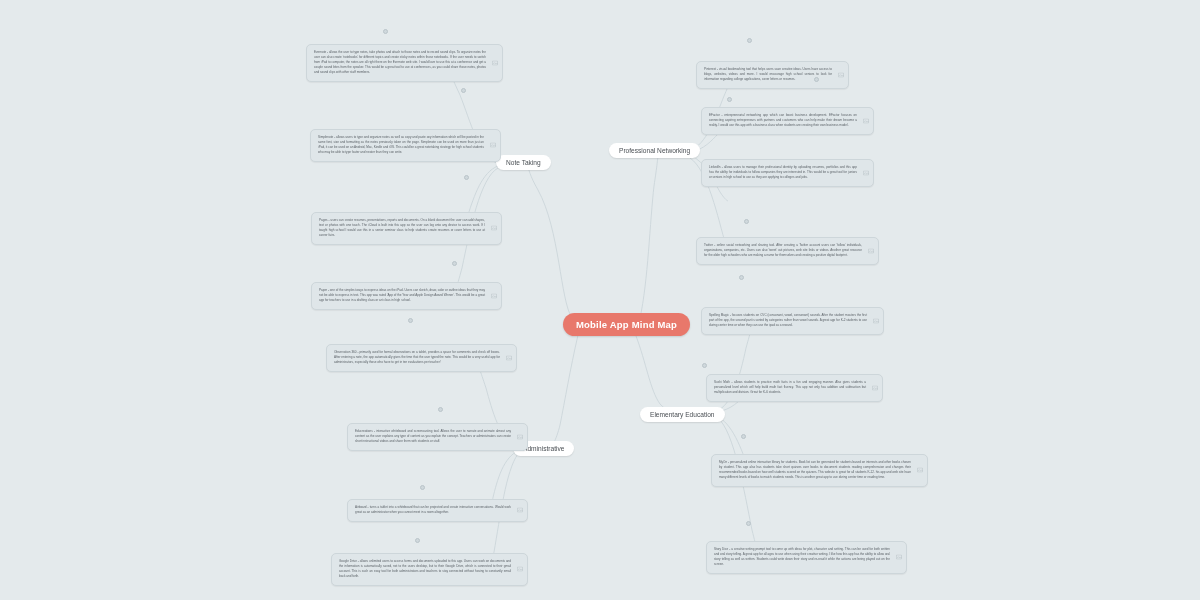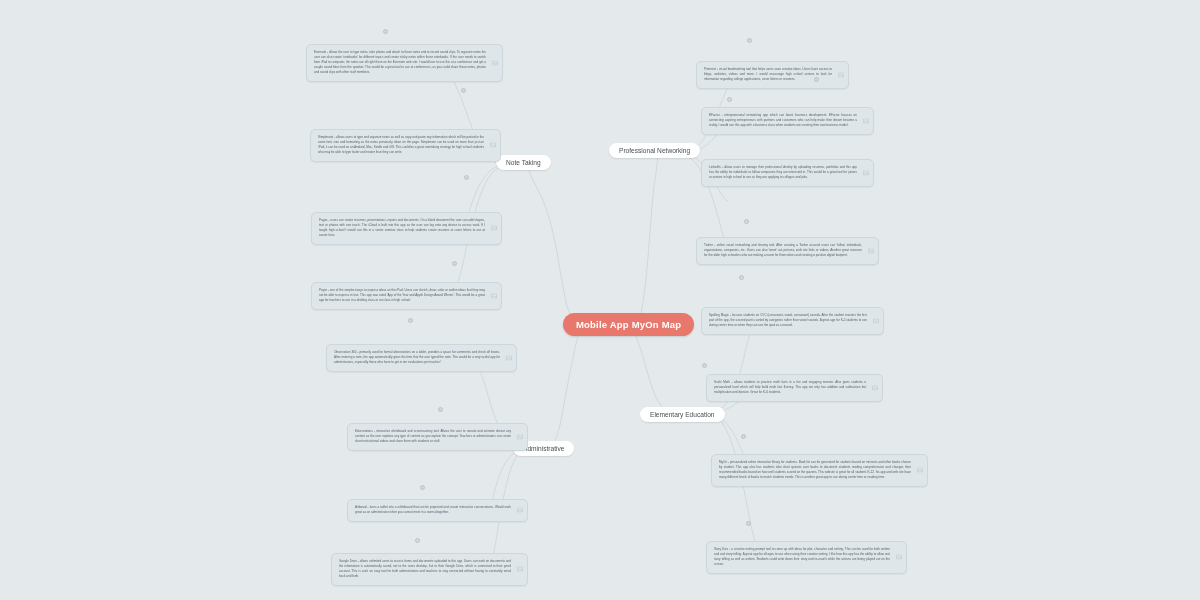--- a/index.html
+++ b/index.html
@@ -121,21 +121,21 @@
       <path d="M 690 155 C 706 162 714 182 720 192 C 724 198 726 200 728 201"></path>
       <path d="M 690 158 C 708 170 718 218 726 246 C 731 260 732 262 733 263"></path>
 
       <path d="M 716 411 C 732 406 740 376 746 348 C 751 330 752 326 753 324"></path>
       <path d="M 716 412 C 732 410 740 400 746 394 C 751 390 752 389 753 389"></path>
       <path d="M 716 416 C 732 422 742 450 748 468 C 752 480 753 484 754 486"></path>
       <path d="M 718 418 C 734 432 744 490 752 530 C 757 550 758 554 759 556"></path>
     </g>
   </svg>
 
-  <div class="node root-node" style="left:563px; top:313px;">Mobile App MyOn Map</div>
+  <div class="node root-node" style="left:563px; top:313px;">Mobile App Mind Map</div>
 
   <div class="node branch-node" style="left:496px; top:155px;">Note Taking</div>
 
   <div class="node branch-node" style="left:513px; top:441px;">Administrative</div>
 
   <div class="node branch-node" style="left:609px; top:143px;">Professional Networking</div>
 
   <div class="node branch-node" style="left:640px; top:407px;">Elementary Education</div>
 
   <div class="note-node" style="left:306px; top:44px; width:172px;">

